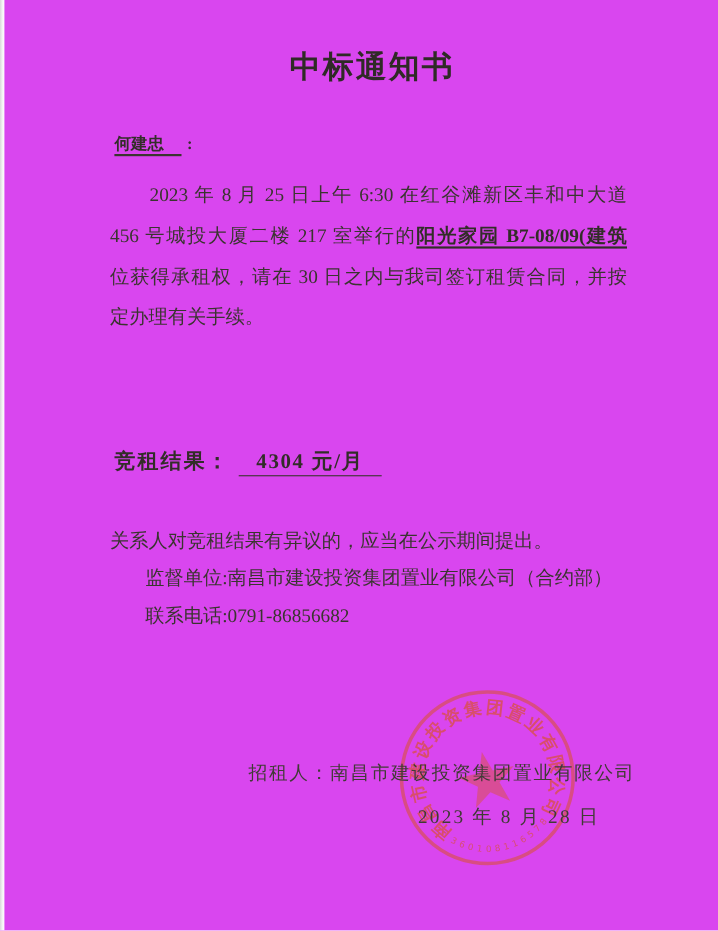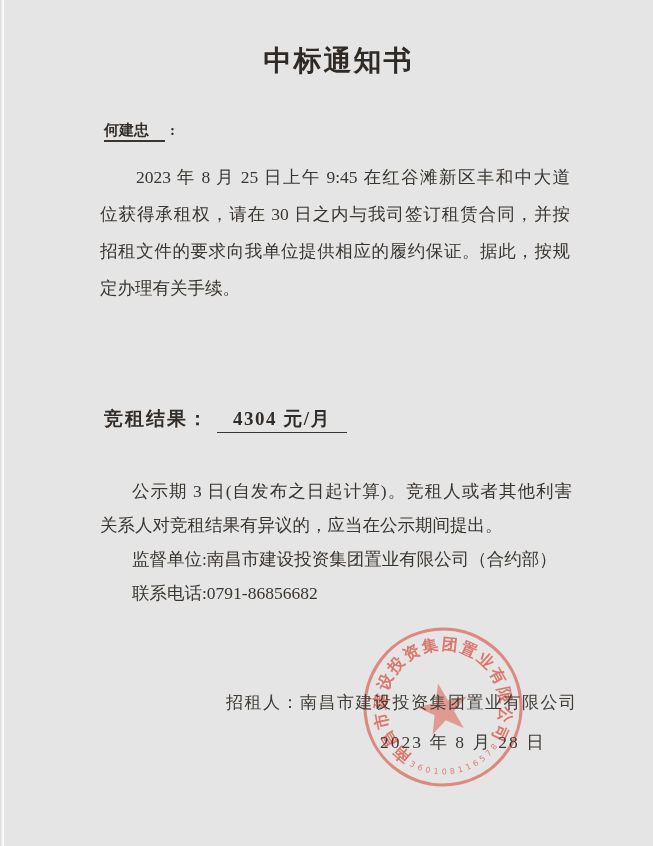--- a/index.html
+++ b/index.html
@@ -1,17 +1,17 @@
 <!DOCTYPE html>
 <html><head>
 <meta charset="utf-8">
 <style>
   html,body { margin:0; padding:0; background:#ffffff; }
   .page {
-    position:relative; width:653px; height:846px; background:#e5e5e5;
+    position:relative; width:653px; height:846px; background:#d946ef;
     font-family:"Liberation Serif","DejaVu Serif",serif; color:#3a352f; overflow:hidden;
   }
   .scan-edge {
     position:absolute; left:0; top:0; width:4px; height:100%;
     background:linear-gradient(to right,#d9d9d9,#f4f4f4 55%,#ffffff);
   }
   .title {
     position:absolute; top:42px; left:0; width:100%; margin:0; box-sizing:border-box;
     text-align:center; padding-left:24px; font-size:28px; font-weight:bold;
     letter-spacing:2px; color:#2f2a26;
@@ -50,32 +50,31 @@
 <div class="page">
   <div class="scan-edge"></div>
 
   <h1 class="title">中标通知书</h1>
 
   <div class="greeting">
     <span class="recipient">何建忠</span><span class="colon">:</span>
   </div>
 
   <div class="body-para">
-    <div class="line fill indent"><span>2023 年 8 月 25 日上午 9:45 在红谷滩新区丰和中大道</span></div>
+    <div class="line fill indent"><span>2023 年 8 月 25 日上午 6:30 在红谷滩新区丰和中大道</span></div>
+    <div class="line fill"><span>456 号城投大厦二楼 217 室举行的</span><span class="b u">阳光家园 B7-08/09(建筑</span></div>
     <div class="line fill"><span>位获得承租权，请在 30 日之内与我司签订租赁合同，并按</span></div>
-    <div class="line fill"><span>招租文件的要求向我单位提供相应的履约保证。据此，按规</span></div>
     <div class="line"><span>定办理有关手续。</span></div>
   </div>
 
   <div class="result-line">
     <span>竞租结果：</span><span class="result-value">4304 元/月</span>
   </div>
 
   <div class="notice">
-    <div class="line fill indent">公示期 3 日(自发布之日起计算)。竞租人或者其他利害</div>
     <div class="line">关系人对竞租结果有异议的，应当在公示期间提出。</div>
     <div class="line indent">监督单位:南昌市建设投资集团置业有限公司（合约部）</div>
     <div class="line indent">联系电话:0791-86856682</div>
   </div>
 
   <svg class="stamp" viewBox="-85 -85 170 170">
     <g id="seal-group" transform="rotate(-12)">
       <circle id="seal-ring" class="seal-ring" r="78" stroke="#d95140"></circle>
       <g id="seal-text">
           <text x="-50.31403713297944" y="37.91434645857905" transform="rotate(-127 -50.31403713297944 37.91434645857905)" text-anchor="middle" dominant-baseline="central" class="seal-char" fill="#d95140">南</text>

